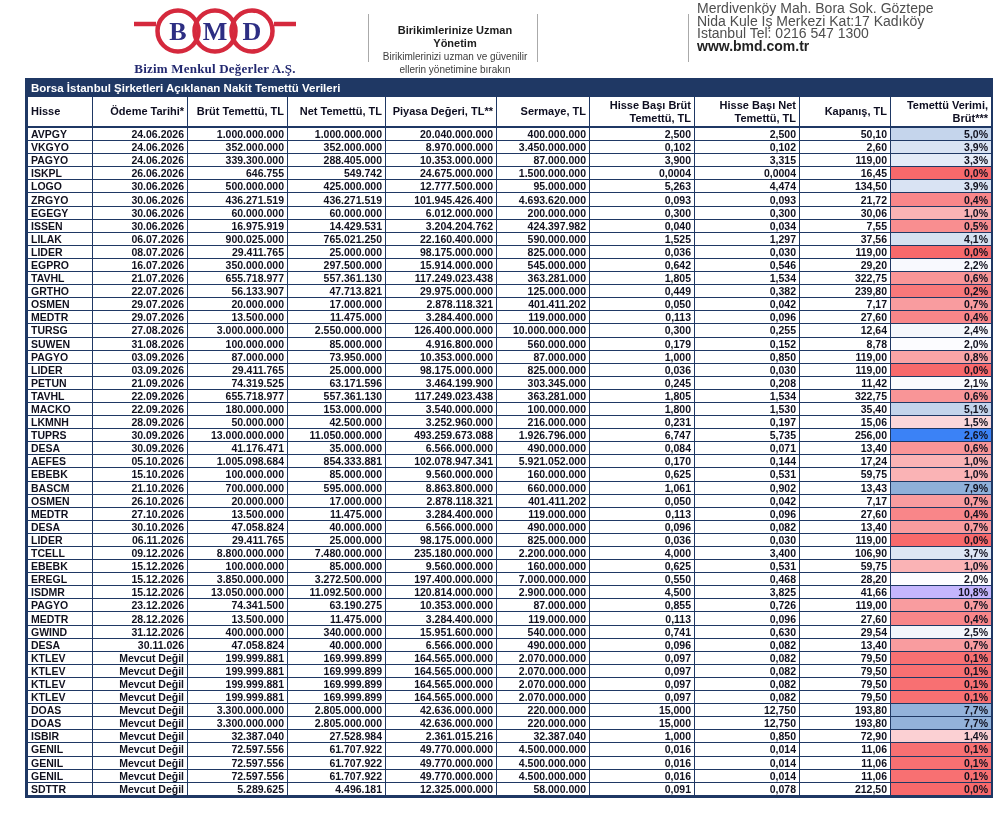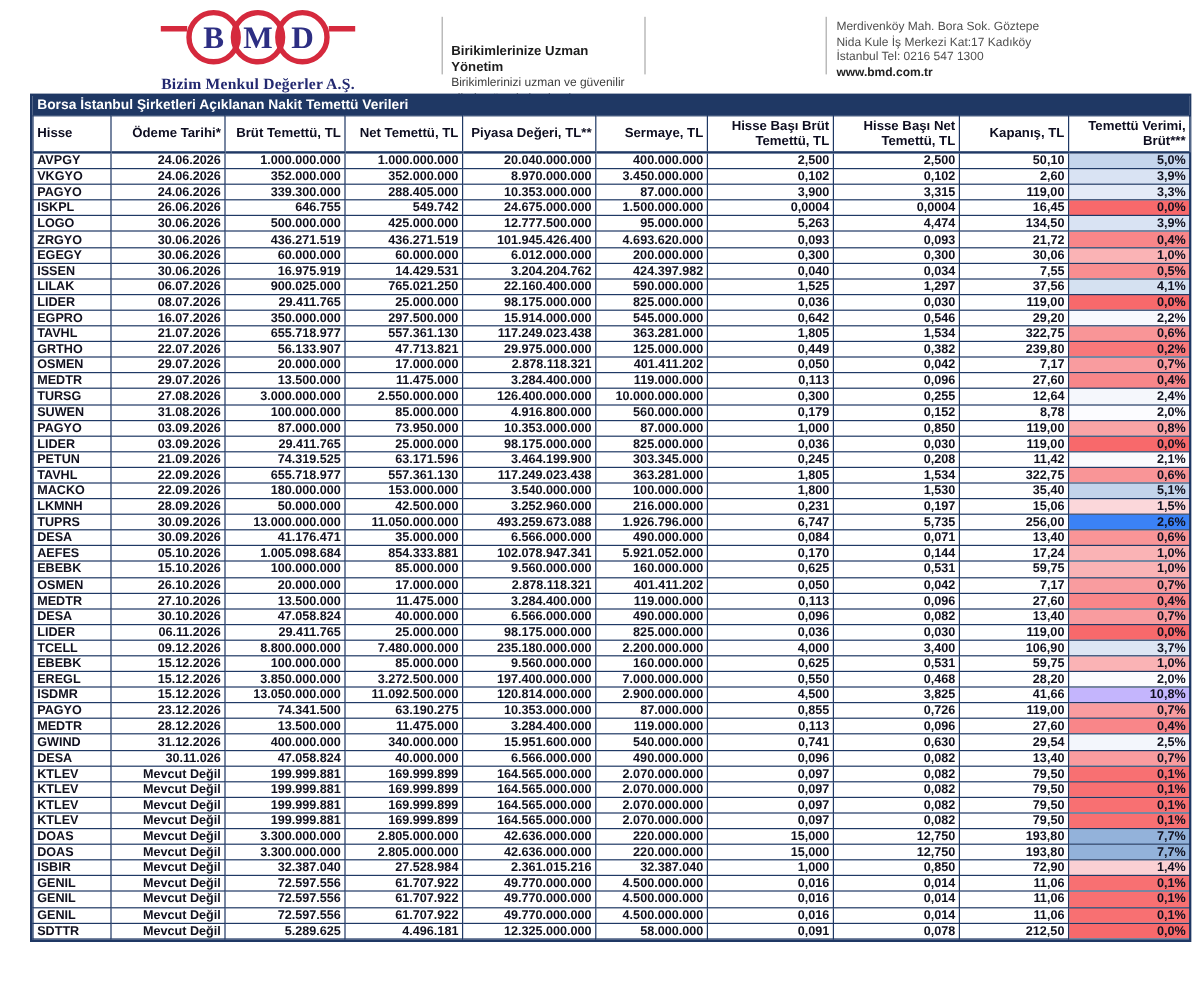--- a/index.html
+++ b/index.html
@@ -8,27 +8,27 @@
     font-family:"Liberation Sans",sans-serif;
   }
   
   .hdr{position:absolute;left:0;top:0;width:993px;height:78px;background:#fff;}
   .logo-wrap{position:absolute;left:120px;top:6px;width:190px;text-align:center;}
   .company-name{
     font-family:"Liberation Serif",serif;color:#232970;font-size:13px;
     font-weight:bold;margin-top:1px;letter-spacing:.2px;
   }
   .vdiv{position:absolute;top:14px;width:1px;height:48px;background:#aaa;}
-  .slogan{position:absolute;left:376px;top:37px;width:158px;}
+  .slogan{position:absolute;left:376px;top:24px;width:158px;text-align:center;}
   .slogan .s-title{font-size:11px;font-weight:bold;color:#1c1c1c;line-height:13px;}
   .slogan .s-line{font-size:10px;color:#3d3d3d;line-height:13px;}
   .emir{position:absolute;left:546px;top:24px;width:130px;}
   .emir .e-label{font-size:10px;color:#7a7a7a;letter-spacing:.5px;}
   .emir .e-number{font-size:22px;font-weight:bold;color:#595959;letter-spacing:1px;margin-top:2px;}
-  .addr{position:absolute;left:697px;top:17px;width:280px;font-size:10px;color:#4e4e4e;line-height:12.5px;}
+  .addr{position:absolute;left:697px;top:2px;width:280px;font-size:14px;color:#4e4e4e;line-height:12.5px;}
   .addr .site{font-weight:bold;color:#222;}
   
   .tbl-wrap{
     position:absolute;left:25px;top:78px;width:968px;
     border:2px solid #1F3864;box-sizing:border-box;
   }
   .tbl-title{
     height:16px;line-height:16px;background:#1F3864;color:#fff;
     font-size:11.5px;font-weight:bold;padding-left:4px;
   }
@@ -434,20 +434,32 @@
           <td>100.000.000</td>
           <td>85.000.000</td>
           <td>9.560.000.000</td>
           <td>160.000.000</td>
           <td>0,625</td>
           <td>0,531</td>
           <td>59,75</td>
           <td style="background: rgb(250, 179, 181);">1,0%</td>
         </tr>
         <tr>
+          <td class="left">BASCM</td>
+          <td>21.10.2026</td>
+          <td>700.000.000</td>
+          <td>595.000.000</td>
+          <td>8.863.800.000</td>
+          <td>660.000.000</td>
+          <td>1,061</td>
+          <td>0,902</td>
+          <td>13,43</td>
+          <td style="background: rgb(143, 176, 217);">7,9%</td>
+        </tr>
+        <tr>
           <td class="left">OSMEN</td>
           <td>26.10.2026</td>
           <td>20.000.000</td>
           <td>17.000.000</td>
           <td>2.878.118.321</td>
           <td>401.411.202</td>
           <td>0,050</td>
           <td>0,042</td>
           <td>7,17</td>
           <td style="background: rgb(249, 156, 159);">0,7%</td>

